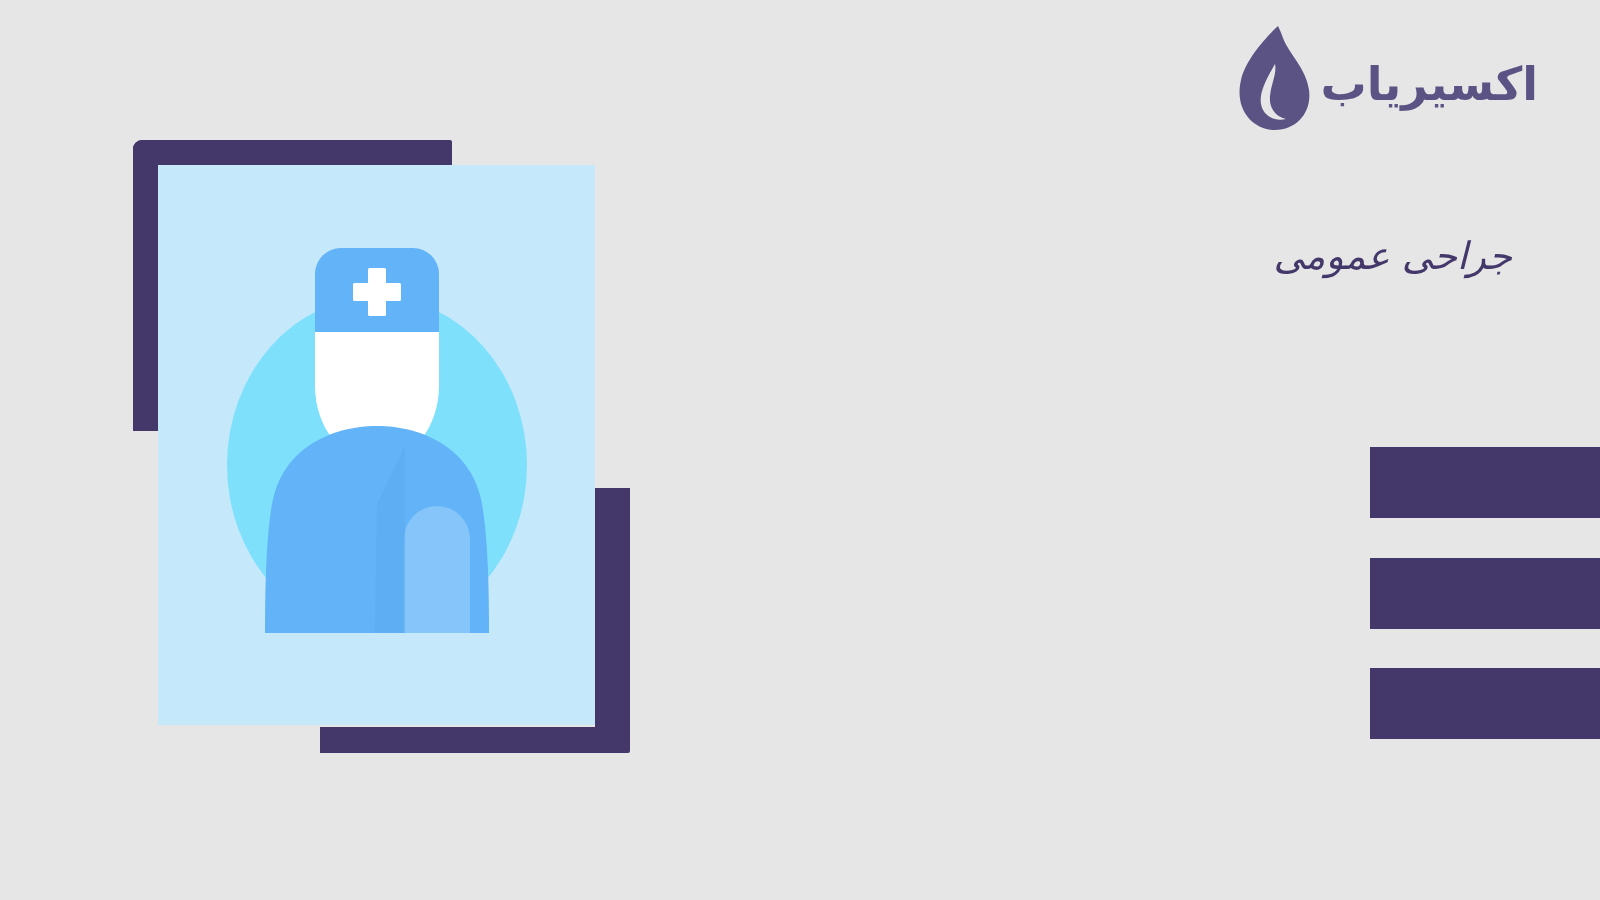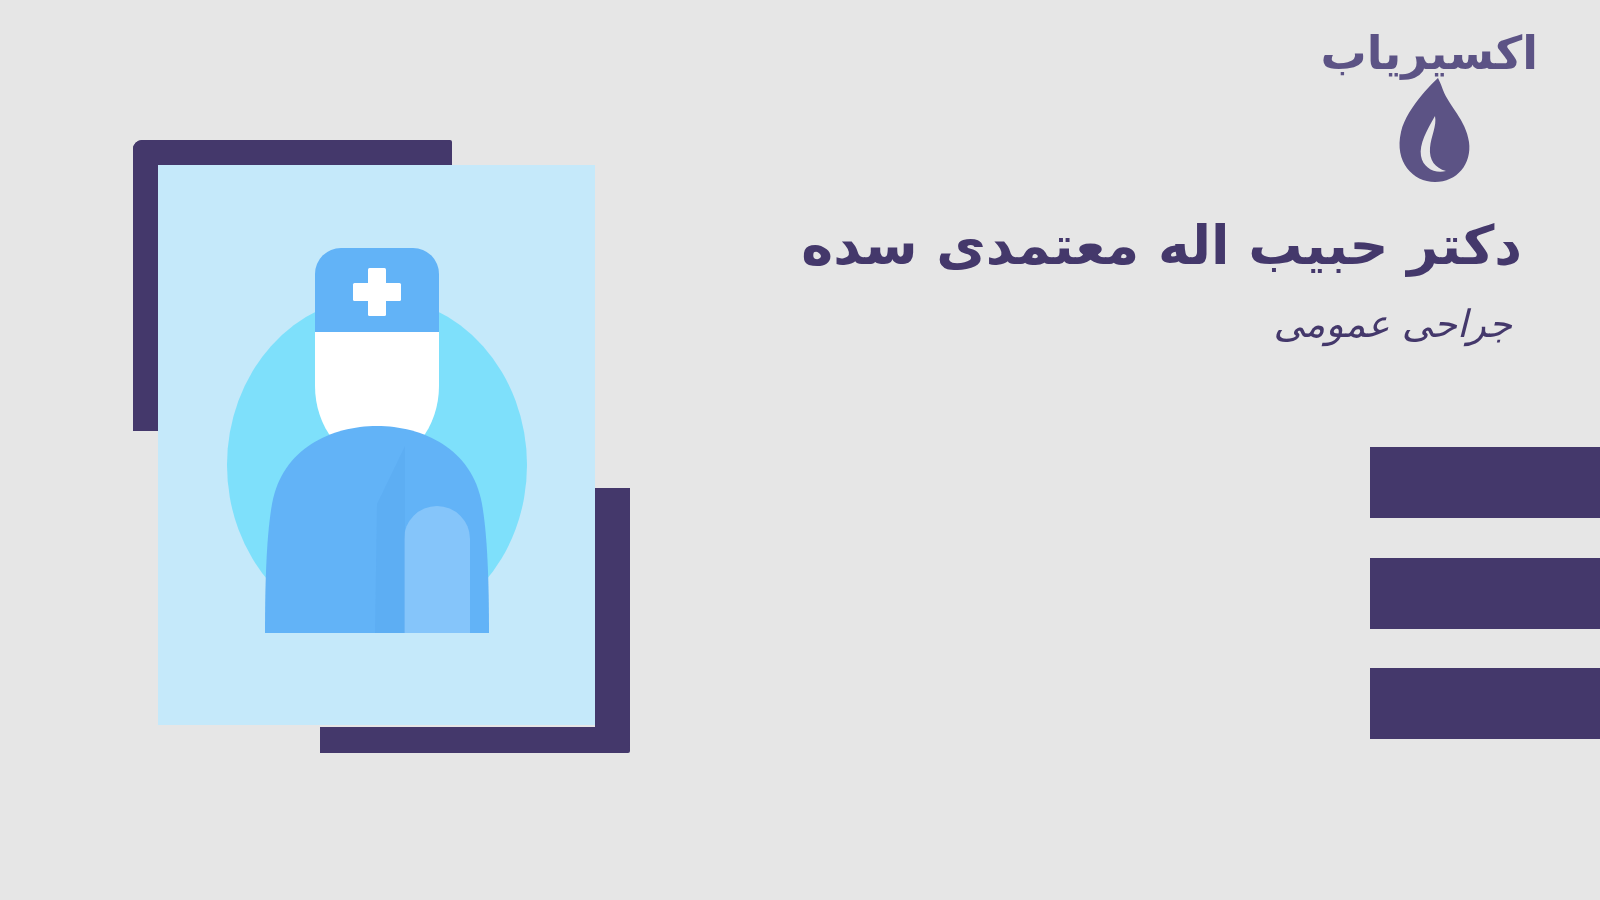--- a/index.html
+++ b/index.html
@@ -16,21 +16,21 @@
     overflow: hidden;
     font-family: "DejaVu Sans", sans-serif;
   }
 
   
   #logo-block {
     position: absolute;
     top: 24px;
     right: 62px;
     display: flex;
-    flex-direction: column;
+    flex-direction: row;
     align-items: center;
     gap: 6px;
   }
   #logo-wordmark {
     font-family: "DejaVu Sans", sans-serif;
     font-size: 46px;
     font-weight: 700;
     letter-spacing: 1px;
     color: #5c5385;
     line-height: 1;
@@ -213,21 +213,20 @@
         <path d="M0 403 h330 v27 H0 Z" fill="#c5e9fa"></path>
         <path d="M15 236 a150 168 0 0 0 300 0 v170 H15 Z" fill="none"></path>
       </svg>
     </div>
 
     <div class="frame-shape" id="frame-bottom"></div>
     <div class="frame-shape" id="frame-right"></div>
   </div>
 
   <div id="text-block">
-    <h1 id="doctor-name">دکتر حبیب اله معتمدی سده</h1>
     <h2 id="doctor-specialty">جراحی عمومی</h2>
   </div>
 
   <div class="deco-bar" id="deco-bar-1"></div>
   <div class="deco-bar" id="deco-bar-2"></div>
   <div class="deco-bar" id="deco-bar-3"></div>
 
 </div>
 
 </body></html>

